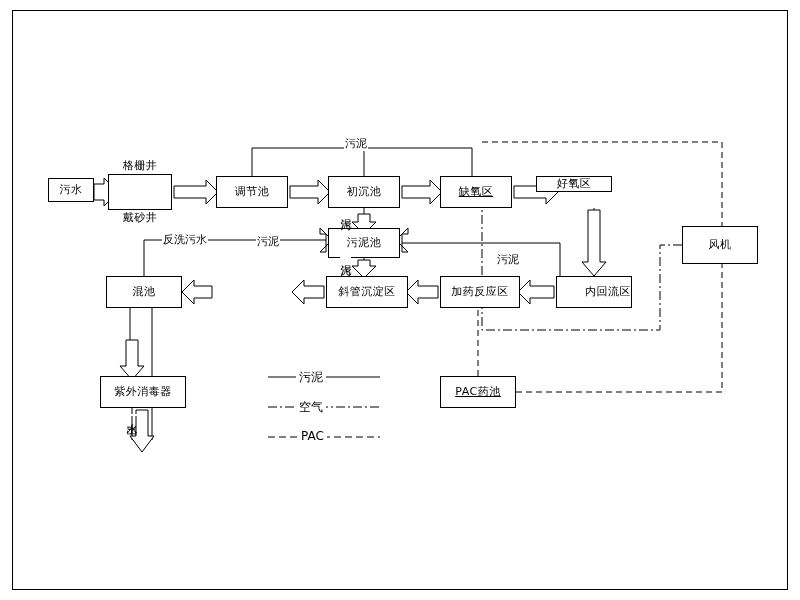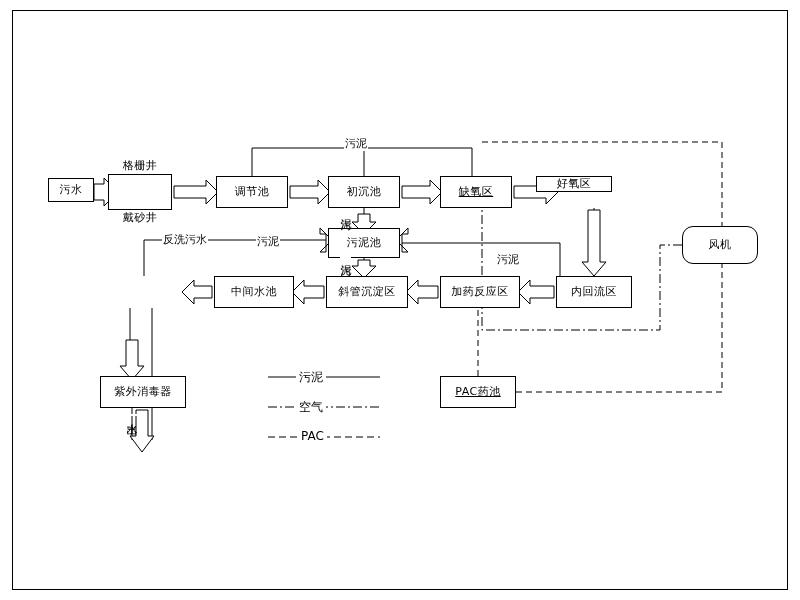--- a/index.html
+++ b/index.html
@@ -167,42 +167,42 @@
   </div>
 
   <div class="node" style="left:440px;top:176px;width:72px;height:32px;text-decoration:underline;">
     <span>缺氧区</span>
   </div>
 
   <div class="node" style="left:536px;top:176px;width:76px;height:16px;">
     <span>好氧区</span>
   </div>
 
-  <div class="node" style="left:682px;top:226px;width:76px;height:38px;border-radius:11px;">
+  <div class="node" style="left:682px;top:226px;width:76px;height:38px;">
     <span>风机</span>
   </div>
 
   <div class="node" style="left:328px;top:228px;width:72px;height:30px;">
     <span>污泥池</span>
   </div>
 
-
-  <div class="node" style="left:214px;top:276px;width:80px;height:32px;">
-    <span>中间水池</span>
-  </div>
+  <div class="node" style="left:106px;top:276px;width:76px;height:32px;">
+    <span>混池</span>
+  </div>
+
 
   <div class="node" style="left:326px;top:276px;width:82px;height:32px;">
     <span>斜管沉淀区</span>
   </div>
 
   <div class="node" style="left:440px;top:276px;width:80px;height:32px;">
     <span>加药反应区</span>
   </div>
 
-  <div class="node" style="left:556px;top:276px;width:76px;height:32px;">
+  <div class="node" style="left:556px;top:276px;width:76px;height:32px;justify-content:flex-end;">
     <span>内回流区</span>
   </div>
 
   <div class="node" style="left:100px;top:376px;width:86px;height:32px;">
     <span>紫外消毒器</span>
   </div>
 
   <div class="node" style="left:440px;top:376px;width:76px;height:32px;text-decoration:underline;">
     <span>PAC药池</span>
   </div>

